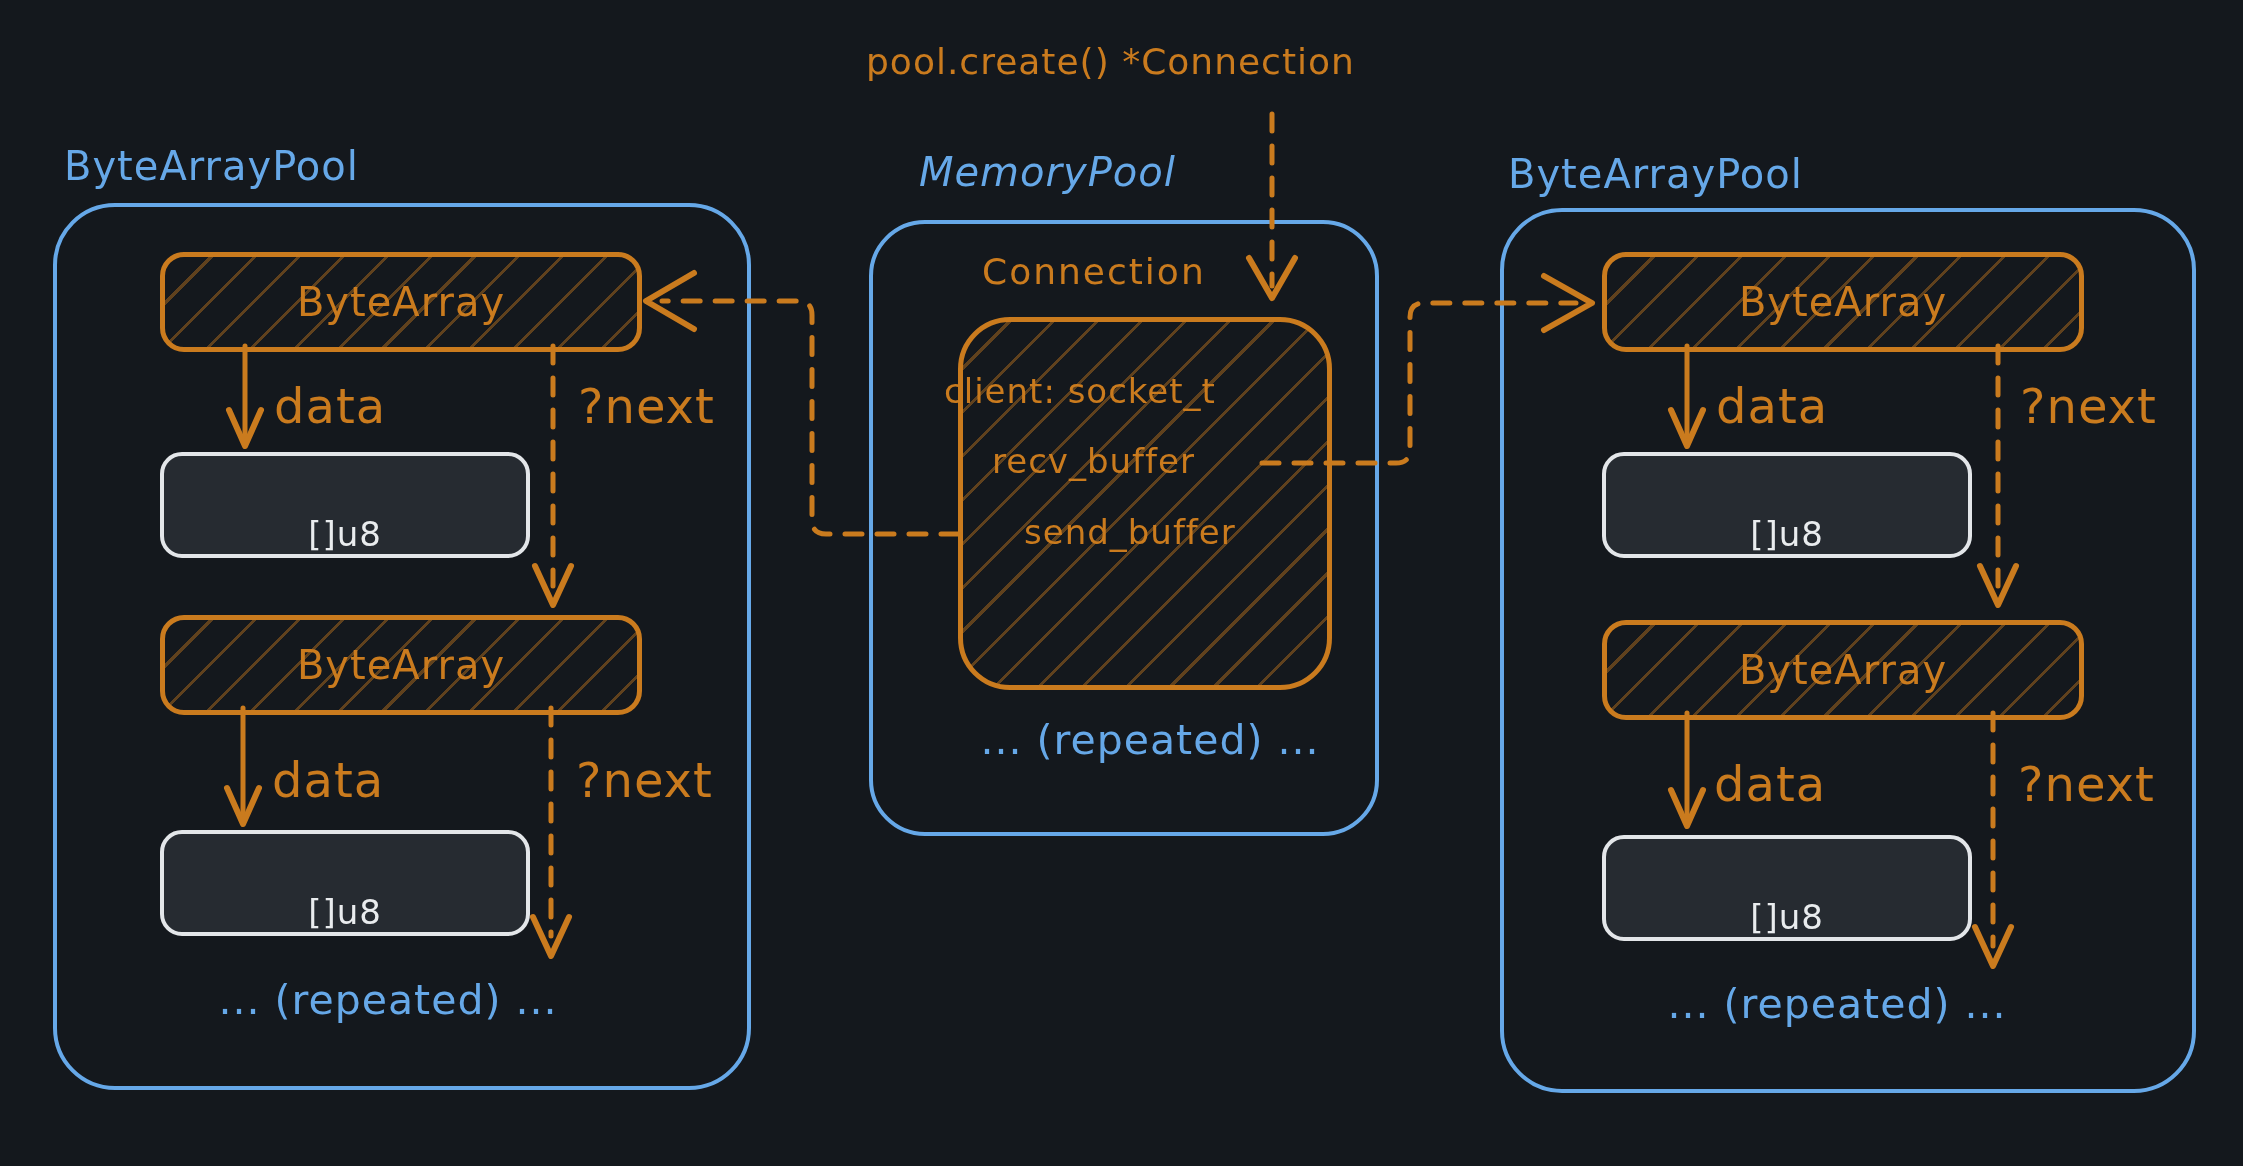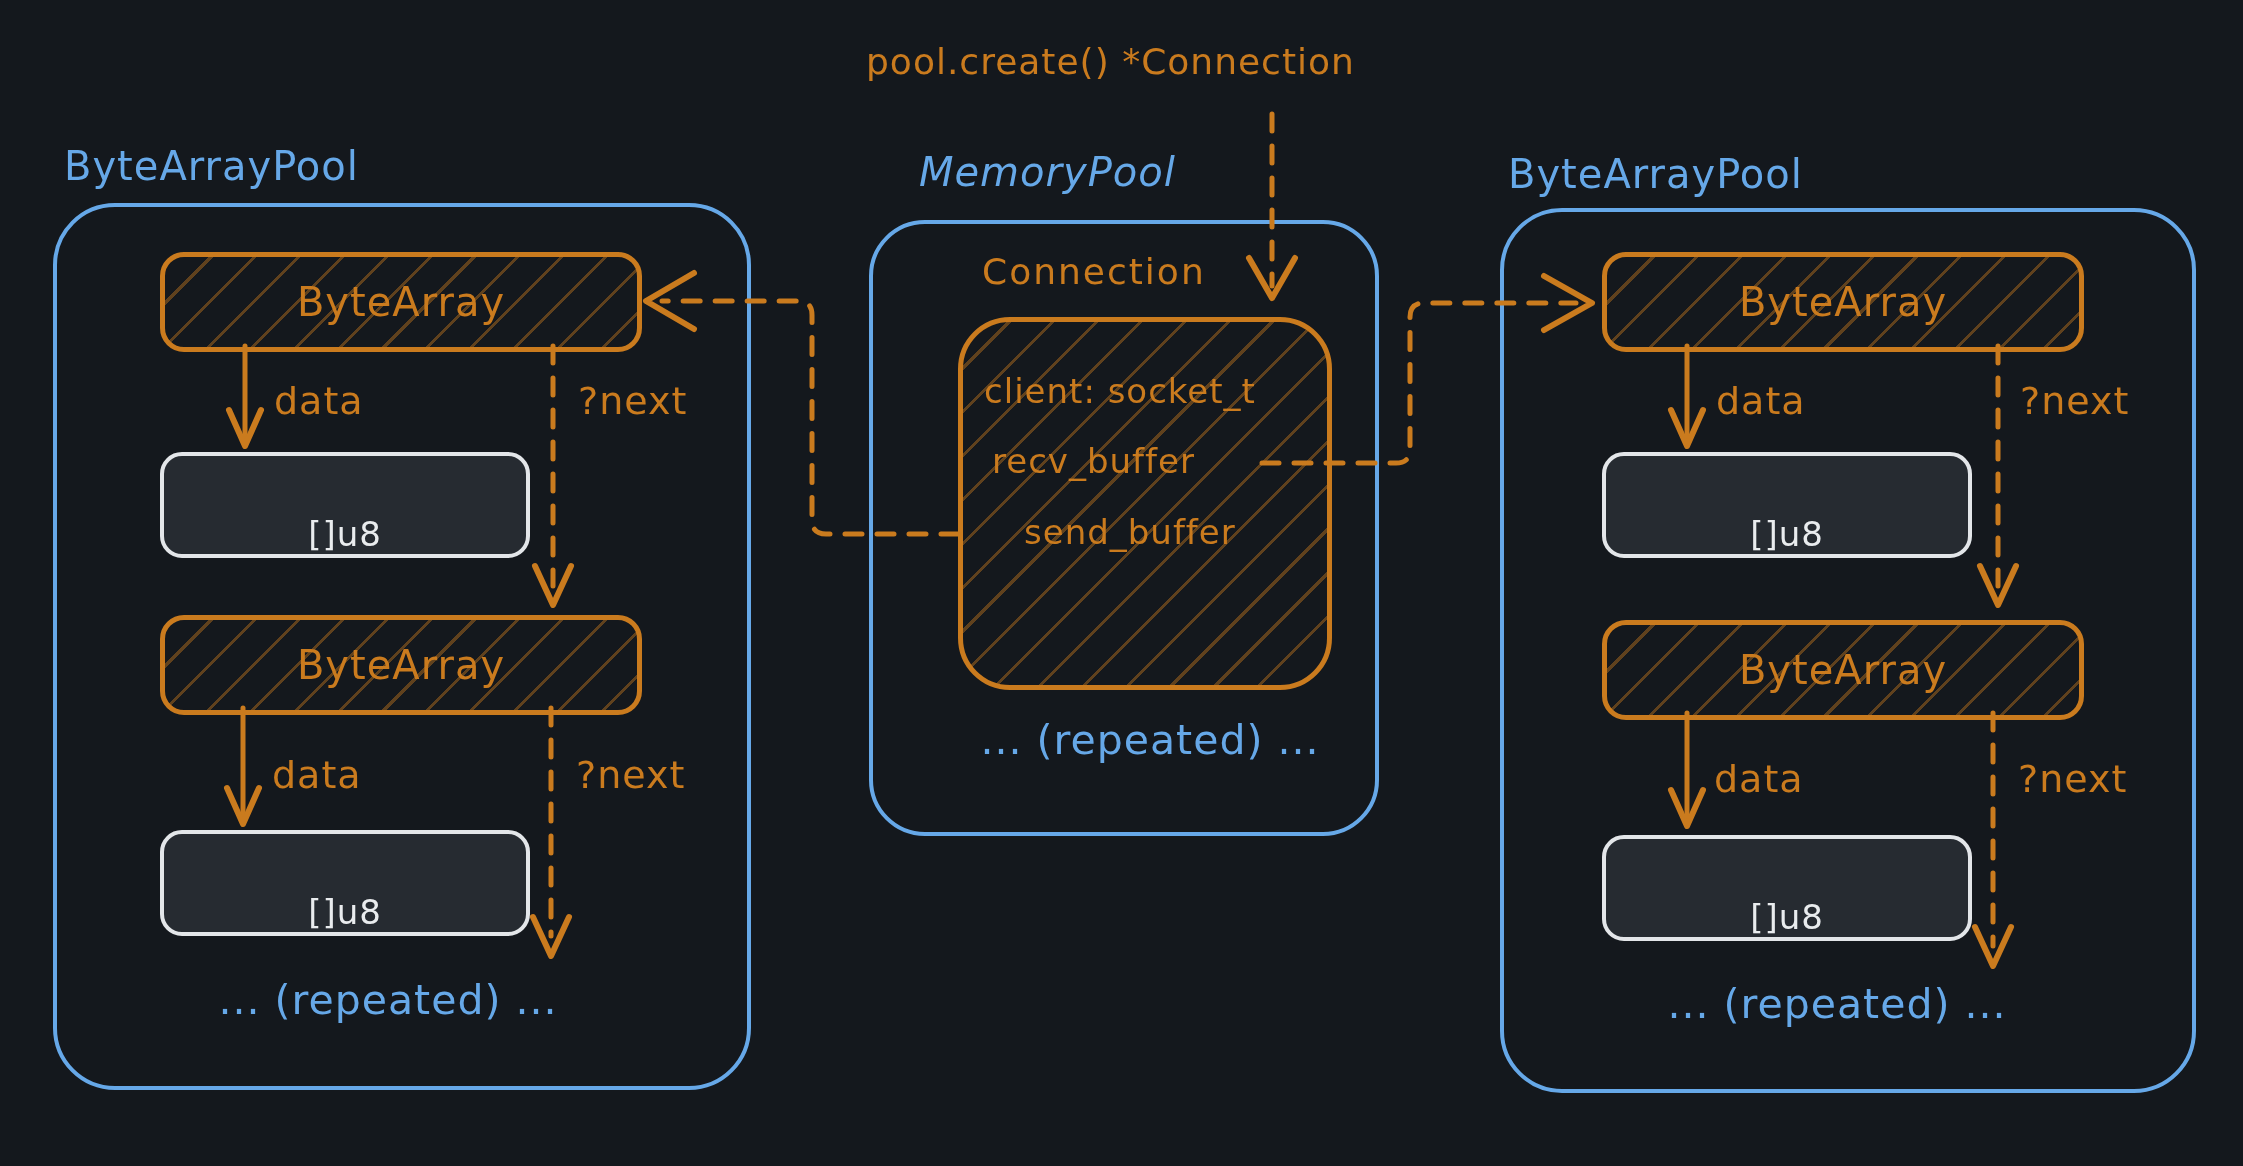--- a/index.html
+++ b/index.html
@@ -58,21 +58,21 @@
     border-radius:22px;
     background:#262b31;
     display:flex;align-items:flex-end;justify-content:center;
     color:#e9ecee;
     font-size:34px;
     letter-spacing:1px;
   }
   .edge-label{
     position:absolute;
     color:#ca7b1e;
-    font-size:38px;
+    font-size:48px;
     letter-spacing:1px;
     white-space:nowrap;
     line-height:1;
   }
   .field{
     position:absolute;
     color:#ca7b1e;
     font-size:34px;
     letter-spacing:1px;
     white-space:nowrap;
@@ -131,21 +131,21 @@
     <span>[]u8</span>
   </div>
 
   <div class="repeated" style="left:163px;top:976px;width:450px;">... (repeated) ...</div>
 
   <div class="pool-title" style="left:919px;top:150px;font-style:italic;">MemoryPool</div>
   <div class="pool" style="left:869px;top:220px;width:502px;height:608px;border-radius:56px;"></div>
 
   <div class="conn-title" style="left:982px;top:254px;">Connection</div>
   <div class="conn-box" style="left:958px;top:317px;width:364px;height:363px;"></div>
-  <div class="field" style="left:984px;top:374px;">client: socket_t</div>
+  <div class="field" style="left:944px;top:374px;">client: socket_t</div>
   <div class="field" style="left:992px;top:444px;">recv_buffer</div>
   <div class="field" style="left:1024px;top:515px;">send_buffer</div>
 
   <div class="repeated" style="left:930px;top:716px;width:440px;">... (repeated) ...</div>
 
   <div class="pool-title" style="left:1508px;top:152px;">ByteArrayPool</div>
   <div class="pool" style="left:1500px;top:208px;width:688px;height:877px;"></div>
 
   <div class="node" style="left:1602px;top:252px;width:472px;height:90px;">
     <span>ByteArray</span>

